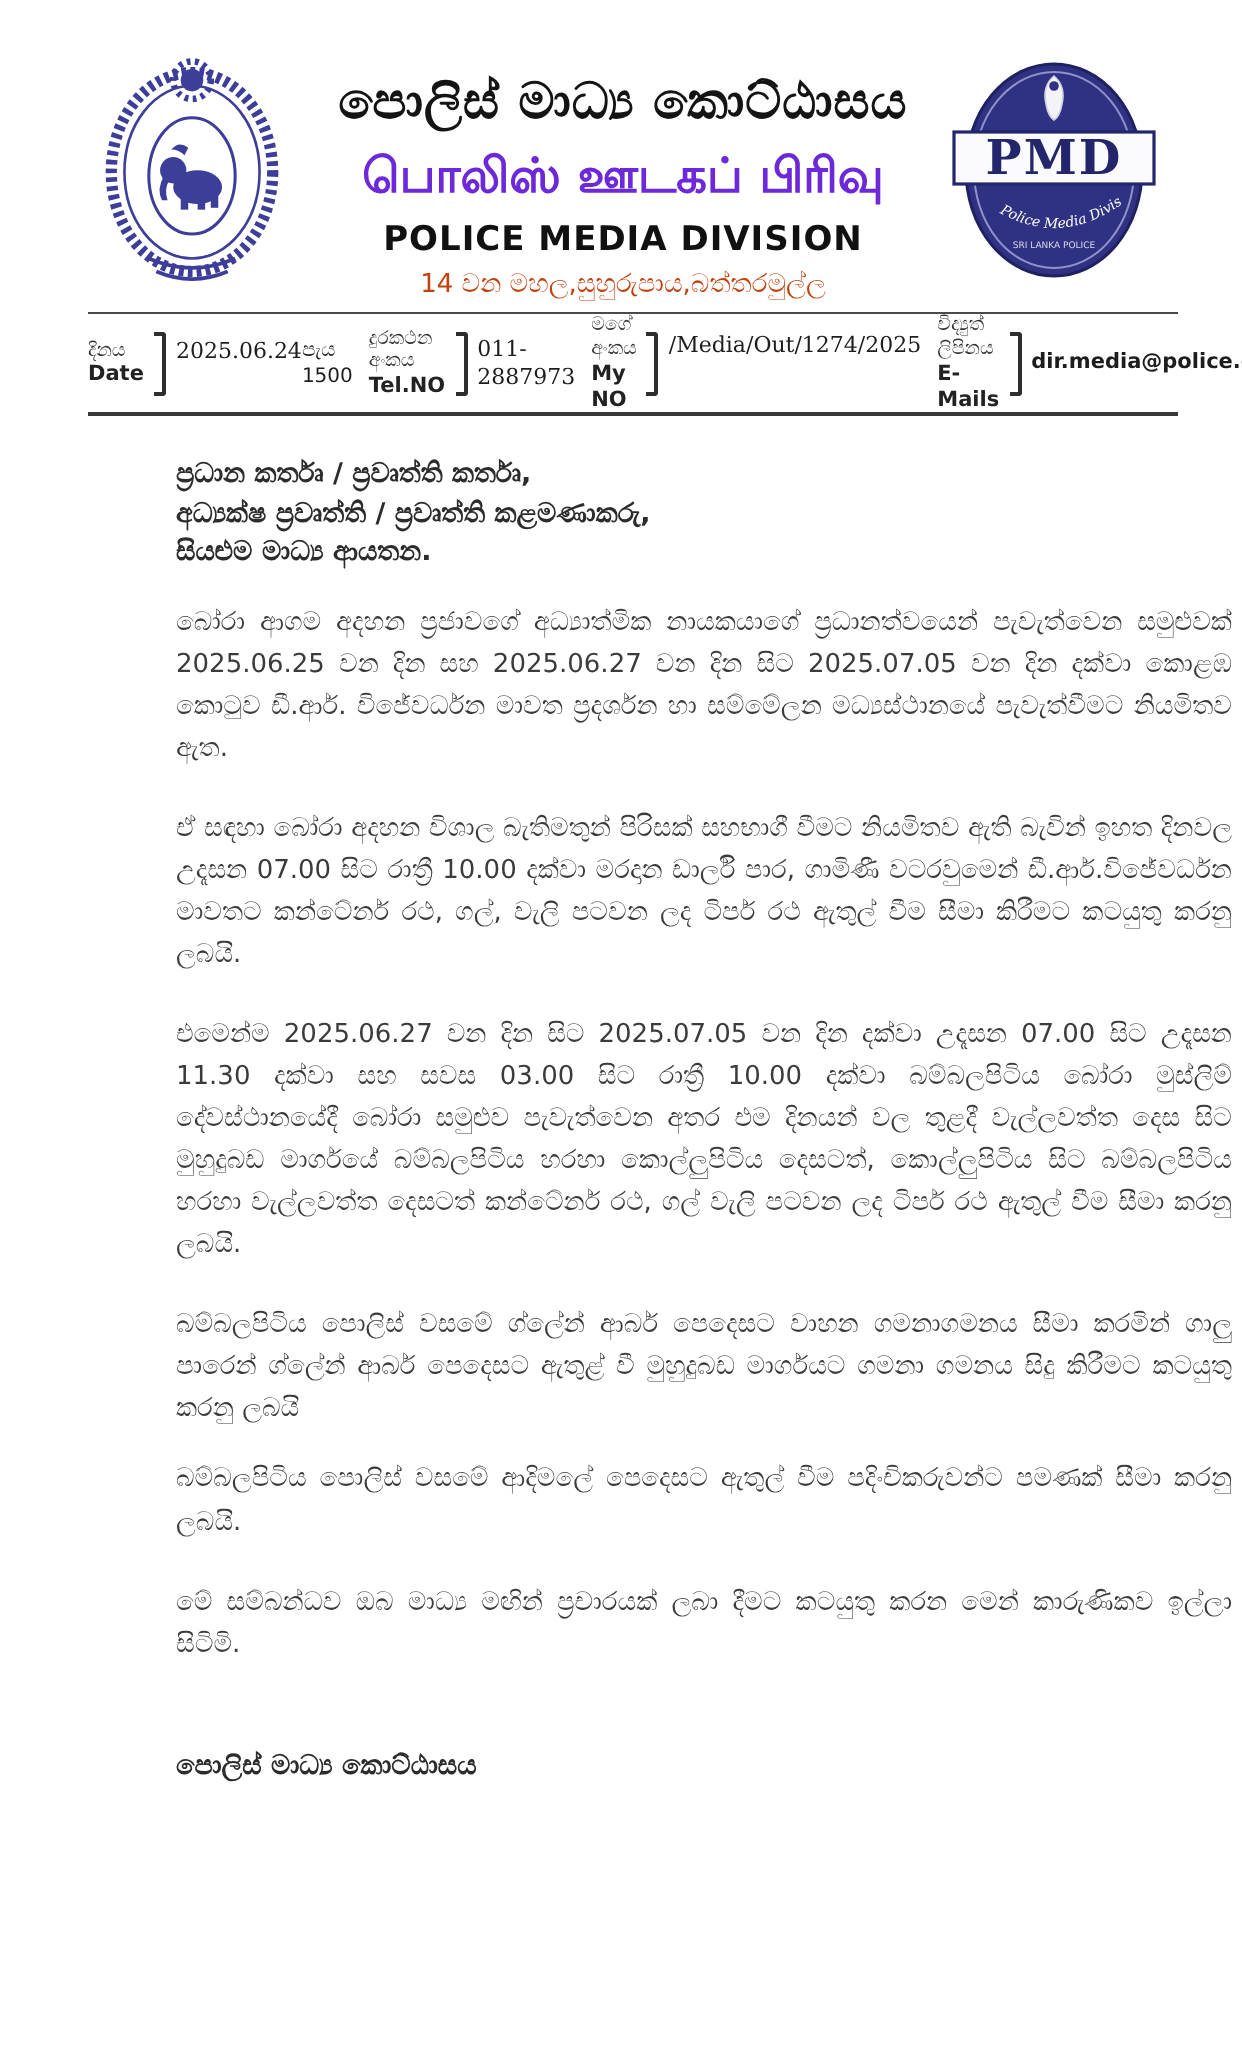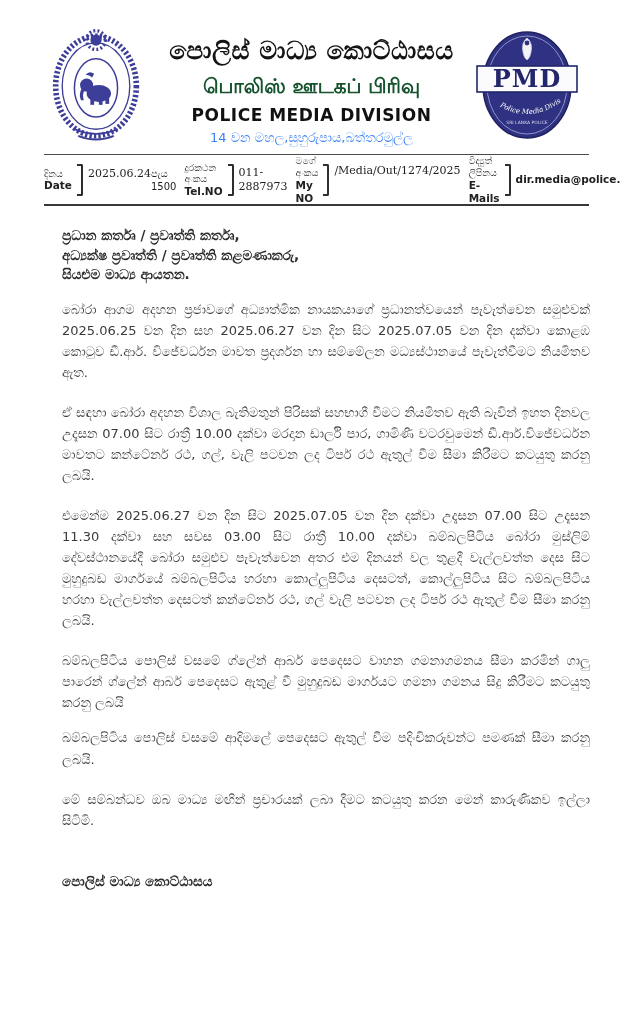--- a/index.html
+++ b/index.html
@@ -8,42 +8,42 @@
   .page {
     width:621px; height:1024px; background:#ffffff; overflow:hidden;
     font-family:"DejaVu Sans", sans-serif; color:#3b3b3b; position:relative;
   }
   
   .header { display:flex; justify-content:space-between; align-items:flex-start;
             padding:26px 42px 0 44px; }
   .crest { width:104px; height:122px; flex:0 0 auto; }
   .head-center { text-align:center; flex:1 1 auto; padding-top:10px; }
   .title-si { font-size:25px; font-weight:bold; color:#141414; letter-spacing:0.5px; }
-  .title-ta { font-size:20px; font-weight:bold; color:#14532d; margin-top:8px; }
+  .title-ta { font-size:24px; font-weight:bold; color:#6d28d9; margin-top:8px; }
   .title-en { font-size:17px; font-weight:bold; color:#111; margin-top:5px; letter-spacing:0.5px; }
-  .addr-si  { font-size:13px; color:#3b82f6; margin-top:5px; }
+  .addr-si  { font-size:13px; color:#c2410c; margin-top:5px; }
   .pmd { width:104px; height:118px; flex:0 0 auto; }
   
   .rule1 { border:none; border-top:1.6px solid #4a4a4a; margin:6px 32px 0 44px; }
   .rule2 { border:none; border-top:2.4px solid #383838; margin:4px 32px 0 44px; }
   
   .contact { display:flex; align-items:center; gap:8px; margin:5px 30px 0 44px; height:40px; }
   .cfield { display:flex; align-items:center; gap:5px; }
   .clabels { display:flex; flex-direction:column; line-height:1.25; }
   .lbl-si { font-size:9.5px; color:#333; }
   .lbl-en { font-size:10.5px; font-weight:bold; color:#222; }
   .bracket { width:6px; height:32px; border-top:2px solid #2e2e2e;
              border-right:2px solid #2e2e2e; border-bottom:2px solid #2e2e2e;
              border-radius:0 2px 2px 0; flex:0 0 auto; }
   .cval { font-family:"DejaVu Serif", serif; font-size:11px; color:#1d1d1d; line-height:1.3; }
   .cval.stack { display:flex; flex-direction:row; }
   .cval.hi { transform:translateY(-9px); }
   .cval.email { font-family:"DejaVu Sans", sans-serif; font-weight:bold; font-size:10.5px; }
   
-  .body { margin:20px 32px 0 62px; width:528px; }
+  .body { margin:20px 32px 0 88px; width:528px; }
   .addressee { font-weight:bold; color:#2c2c2c; font-size:13.5px; line-height:1.45; }
   .subject { font-weight:bold; font-size:13.5px; margin-top:16px; }
   .body p.para { font-size:13px; line-height:1.62; text-align:justify; margin-top:14px; color:#3b3b3b; }
   .body p.gap-big { margin-top:19px; }
   .uline { }
   .signature { font-weight:bold; font-size:13.5px; color:#2c2c2c; margin-top:42px; }
 </style>
 </head>
 <body>
 

